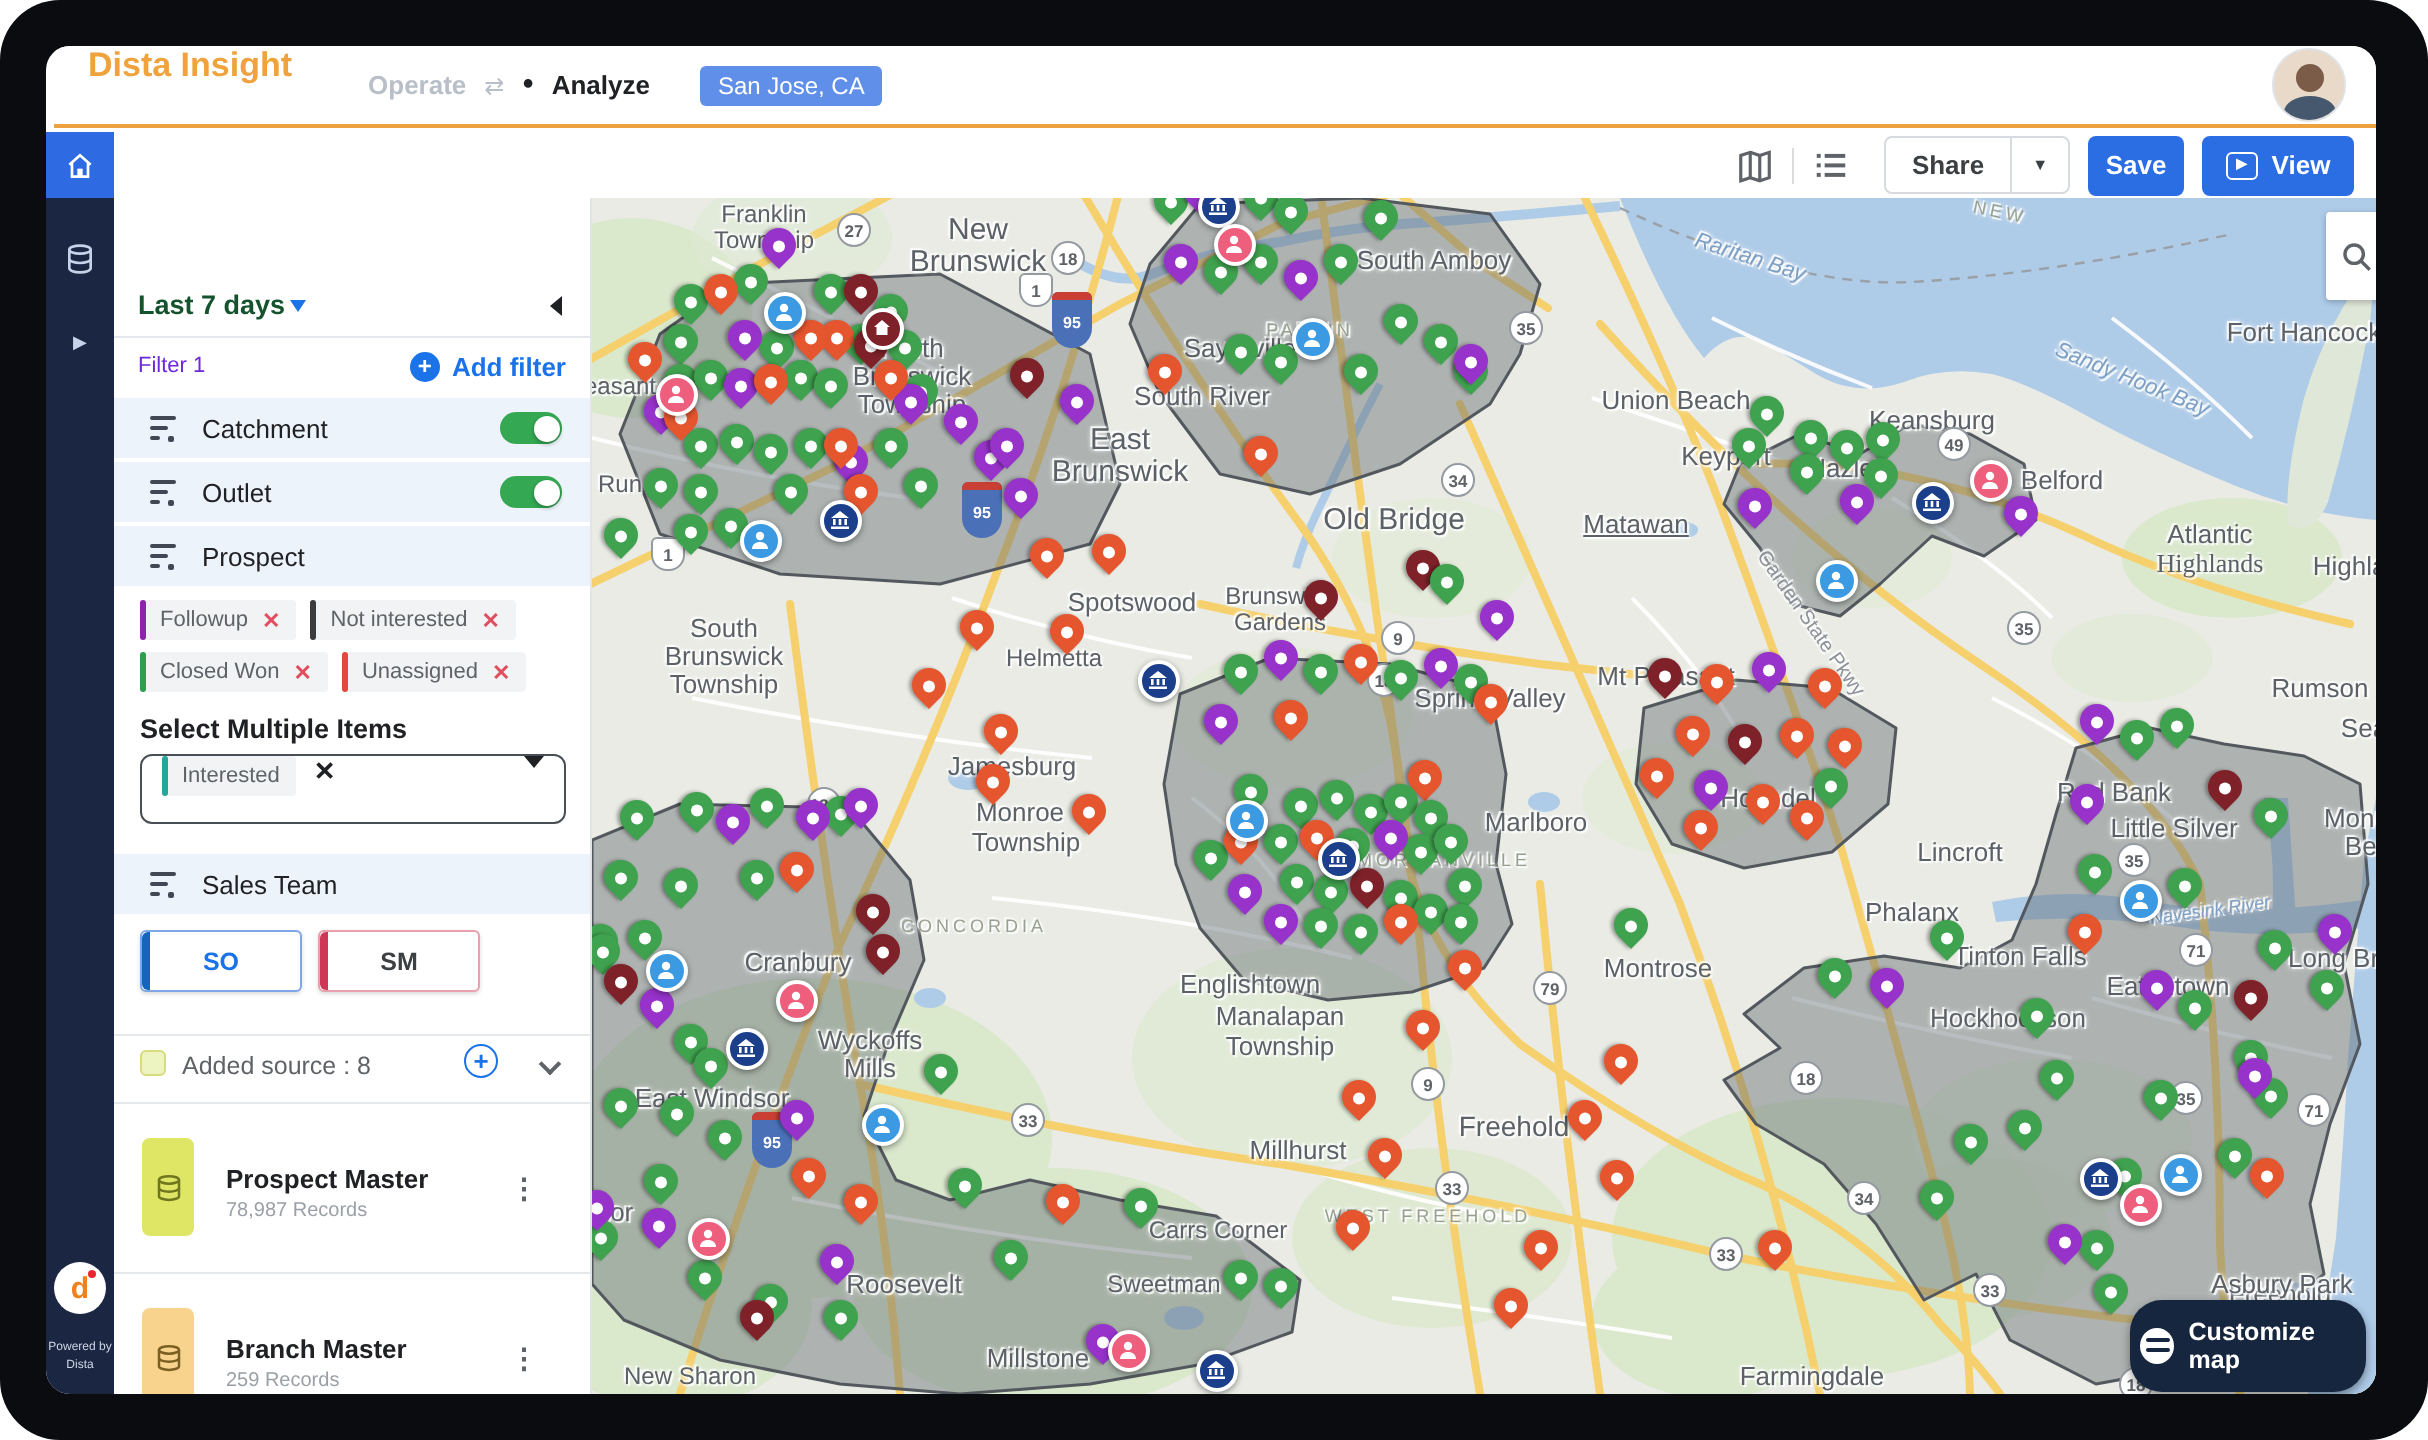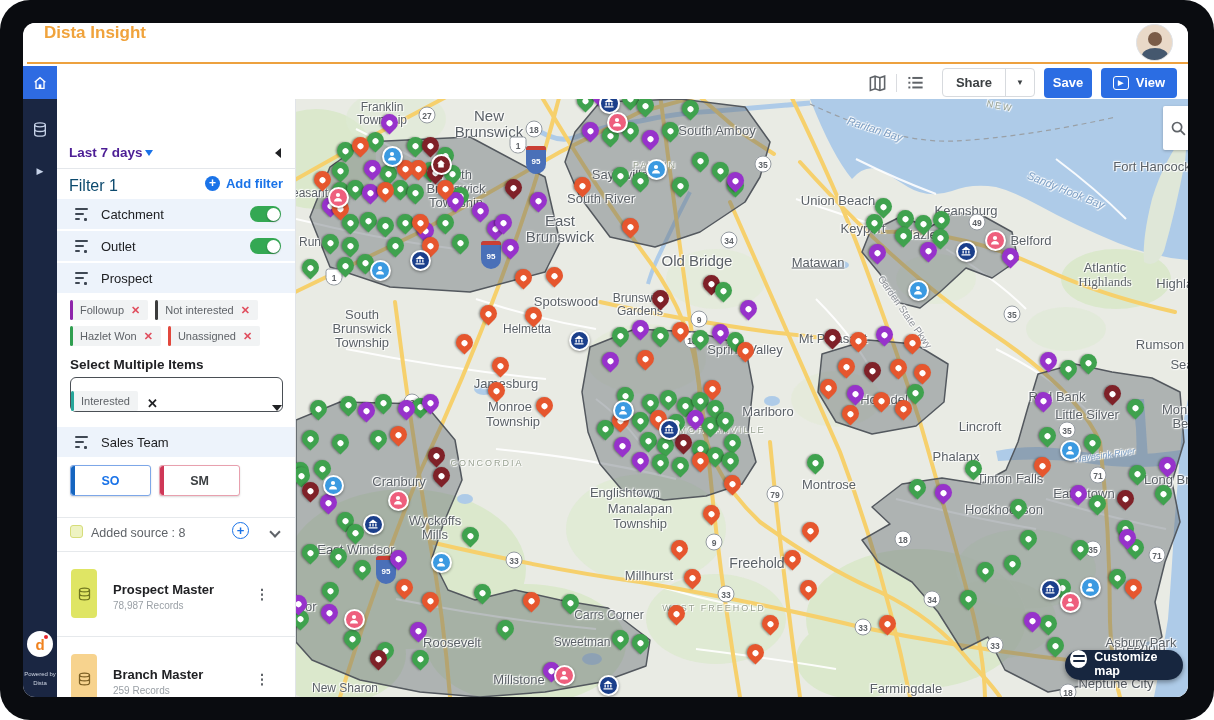--- a/index.html
+++ b/index.html
@@ -39,44 +39,44 @@
 .rail-logo i{position:absolute;right:5px;top:4px;width:4px;height:4px;border-radius:50%;background:#e8262d}
 .rail-powered{position:absolute;left:0;bottom:8px;width:34px;color:#cfd6e4;font-size:6px;text-align:center;line-height:1.6}
 
 .panel{position:absolute;left:34px;top:76px;width:239px;height:598px;background:#fff;border-right:1px solid #e1e4e8;z-index:24}
 .ptabs{position:absolute;left:0;top:0;width:100%;height:37px;border-bottom:1px solid #e4e7eb}
 .ptab1{position:absolute;left:12px;top:11px;font-size:13px;color:#1a73e8;font-weight:600}
 .ptab2{position:absolute;left:79px;top:11px;font-size:13px;color:#202124;font-weight:700}
 .punder{position:absolute;left:72px;bottom:0;width:66px;height:3px;background:#1a73e8}
 .chevl{width:0;height:0;border-top:5px solid transparent;border-bottom:5px solid transparent;border-right:6px solid #202124;position:absolute;right:14px;top:14px}
 .daterow{position:absolute;left:0;top:37px;width:100%;height:33px;border-bottom:1px solid #e4e7eb}
-.datelbl{position:absolute;left:12px;top:9px;font-size:13.5px;color:#4c1d95;font-weight:700}
+.datelbl{position:absolute;left:12px;top:9px;font-size:13.5px;color:#14532d;font-weight:700}
 .datecar{position:absolute;left:88px;top:14px;width:0;height:0;border-left:4.5px solid transparent;border-right:4.5px solid transparent;border-top:6px solid #1a73e8}
 .daterow .chevl{top:12px}
 .filterrow{position:absolute;left:0;top:70px;width:100%;height:30px}
-.filterlbl{position:absolute;left:12px;top:8px;font-size:16px;color:#0c4a6e}
+.filterlbl{position:absolute;left:12px;top:8px;font-size:11px;color:#6d28d9}
 .addfilter{position:absolute;right:12px;top:7px;display:flex;align-items:center;gap:6px;color:#1a73e8;font-size:13px;font-weight:700}
 .pluscirc{width:15px;height:15px;border-radius:50%;background:#1a73e8;color:#fff;font-size:12px;line-height:14px;text-align:center;font-weight:700}
 .layerrow{position:absolute;left:0;width:100%;height:30px;background:#edf3fb;display:flex;align-items:center}
 .lic{margin-left:18px;width:15px;height:13px;position:relative}
 .lic b{position:absolute;left:0;height:2px;background:#3f4854;border-radius:1px}
 .lic b:nth-child(1){top:0;width:13px}
 .lic b:nth-child(2){top:5px;width:9px}
 .lic b:nth-child(3){top:10px;width:5px}
 .lic b:nth-child(4){top:10px;left:9px;width:3px;height:3px}
 .layerrow .llbl{margin-left:11px;font-size:13px;color:#202124;font-weight:500}
 .toggle{position:absolute;right:14px;width:31px;height:16px;border-radius:9px;background:#34a853}
 .toggle::after{content:"";position:absolute;right:1.5px;top:1.5px;width:13px;height:13px;background:#fff;border-radius:50%;box-shadow:0 1px 2px rgba(0,0,0,.3)}
 .chiprows{position:absolute;left:13px;top:201px;width:215px}
 .chiprow{display:flex;gap:7px;margin-bottom:6px}
 .chip{height:20px;background:#f1f3f4;border-radius:2px;display:flex;align-items:center;padding-right:8px;font-size:11px;color:#5f6368}
 .chip .bar{width:3px;height:20px;border-radius:2px;margin-right:7px}
 .chip .x{color:#e04f5f;font-size:11px;font-weight:700;margin-left:7px}
 .sellbl{position:absolute;left:13px;top:258px;font-size:13.5px;font-weight:700;color:#202124}
-.selbox{position:absolute;left:13px;top:278px;width:213px;height:35px;border:1.6px solid #4a4f55;border-radius:6px;display:flex;align-items:flex-end;padding:0 0}
+.selbox{position:absolute;left:13px;top:278px;width:213px;height:35px;border:1.6px solid #4a4f55;border-radius:6px;display:flex;align-items:flex-start;padding:0 10px}
 .selbox .x2{color:#202124;font-weight:700;font-size:13px;margin-left:9px}
 .selcar{margin-left:auto;width:0;height:0;border-left:5px solid transparent;border-right:5px solid transparent;border-top:6px solid #202124}
 .teamrow{position:absolute;left:0;top:366px;width:100%}
 .teambtn{position:absolute;top:0;height:31px;width:81px;background:#fff;border-radius:3px;display:flex;align-items:center;justify-content:center;font-size:12.5px;font-weight:700;box-shadow:0 1px 2px rgba(0,0,0,.15)}
 .teambtn .bar{position:absolute;left:0;top:0;width:4px;height:100%;border-radius:3px 0 0 3px}
 .divider{position:absolute;left:0;width:100%;height:1px;background:#e6e9ec}
 .addedrow{position:absolute;left:0;top:421px;width:100%;height:28px}
 .addedic{position:absolute;left:13px;top:5px;width:13px;height:13px;border-radius:3px;background:#eef3c2;border:1px solid #d6dd7a}
 .addedlbl{position:absolute;left:34px;top:6px;font-size:12.5px;color:#5f6368}
 .addplus{position:absolute;right:46px;top:2px;width:17px;height:17px;border-radius:50%;border:1.7px solid #1a73e8;color:#1a73e8;font-size:13px;line-height:15px;text-align:center;font-weight:600}
@@ -96,34 +96,41 @@
 .shield{position:absolute;transform:translate(-50%,-50%);z-index:3;display:flex;align-items:center;justify-content:center;font-weight:600;color:#5f6368;background:#fff}
 .sh-c{width:17px;height:17px;border-radius:50%;border:1px solid #949aa0;font-size:8.5px}
 .sh-u{width:17px;height:17px;border-radius:3px 3px 8px 8px;border:1px solid #949aa0;font-size:8.5px}
 .sh-i{width:20px;height:28px;border-radius:3px 3px 10px 10px;background:#4a70b8;color:#fff;font-size:8px;border:none;overflow:hidden;position:absolute}
 .sh-i::before{content:"";position:absolute;left:0;top:0;width:100%;height:4px;background:#ca3f34}
 .sh-i span{margin-top:3px}
 .pin{position:absolute;width:17px;height:17px;border-radius:50% 50% 0 50%;transform:rotate(45deg);box-shadow:-1px 1px 2px rgba(0,0,0,.35);z-index:5}
 .pin::after{content:"";position:absolute;left:5.5px;top:5.5px;width:6px;height:6px;border-radius:50%;background:#fff}
 .cmark{position:absolute;width:21px;height:21px;border-radius:50%;border:2px solid #fff;box-shadow:0 1px 3px rgba(0,0,0,.4);display:flex;align-items:center;justify-content:center;z-index:6}
 .searchbox{position:absolute;left:867px;top:7px;width:38px;height:44px;background:#fff;border-radius:2px;box-shadow:0 1px 3px rgba(0,0,0,.25);z-index:8;display:flex;align-items:center;padding-left:7px}
-.custmap{position:absolute;left:769px;top:551px;width:118px;height:30px;background:#17263f;border-radius:16px;display:flex;align-items:flex-start;color:#fff;font-size:12.5px;font-weight:600;z-index:8;box-shadow:0 2px 5px rgba(0,0,0,.4)}
+.custmap{position:absolute;left:769px;top:551px;width:118px;height:46px;background:#17263f;border-radius:16px;display:flex;align-items:center;color:#fff;font-size:12.5px;font-weight:600;z-index:8;box-shadow:0 2px 5px rgba(0,0,0,.4)}
 .custmap .ic{width:18px;height:18px;border-radius:50%;background:#fff;margin:0 7px 0 5px;position:relative}
 .custmap .ic b{position:absolute;left:3px;height:1.8px;background:#17263f;border-radius:1px;width:12px}
 .custmap .ic b:nth-child(1){top:5px}
 .custmap .ic b:nth-child(2){top:10px}
 </style>
 </head>
 <body>
 
 <div class="frame">
 <div class="app">
 
   <div class="header">
     <div class="logo">Dista Insight</div>
+    <div class="nav">
+      <span class="op">Operate</span>
+      <span class="swap">⇄</span>
+      <span class="dot">•</span>
+      <span class="an">Analyze</span>
+      <span class="badge">San Jose, CA</span>
+    </div>
     <div class="avatar">
           <span class="head"></span>
           <span class="body"></span>
         </div>
   </div>
 
   <div class="toolbar">
     <span class="tbi">
       <svg width="19" height="19" viewBox="0 0 24 24" fill="none" stroke="#5f6368" stroke-width="2">
             <path d="M9 4l6 2 6-2v16l-6 2-6-2-6 2V6z"></path>
@@ -229,21 +236,21 @@
             </span>
             <span class="chip">
               <span class="bar" style="background:#3c3c3c"></span>
               <span>Not interested</span>
               <span class="x">✕</span>
             </span>
           </div>
           <div class="chiprow">
             <span class="chip">
               <span class="bar" style="background:#2f9e4f"></span>
-              <span>Hazlet Won</span>
+              <span>Closed Won</span>
               <span class="x">✕</span>
             </span>
             <span class="chip">
               <span class="bar" style="background:#e2483d"></span>
               <span>Unassigned</span>
               <span class="x">✕</span>
             </span>
           </div>
         </div>
     <div class="sellbl">Select Multiple Items</div>

